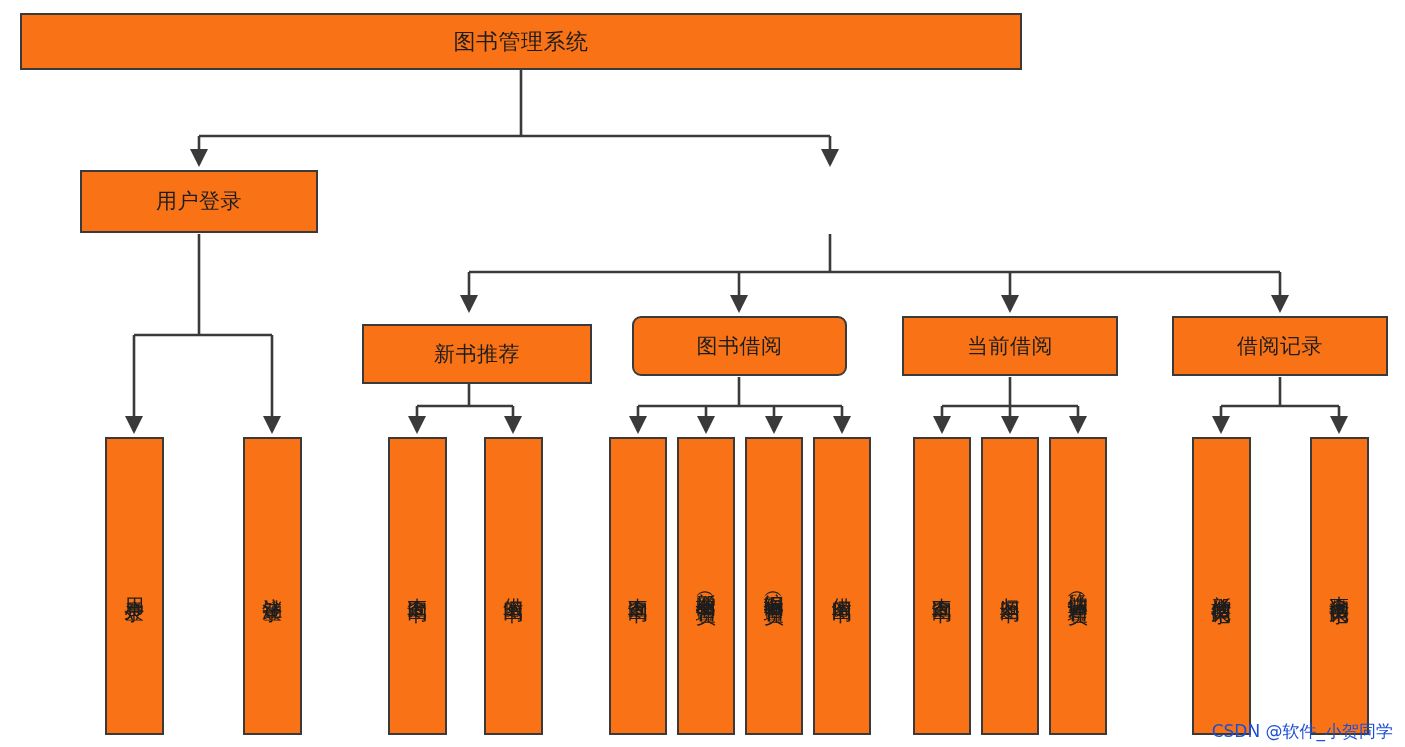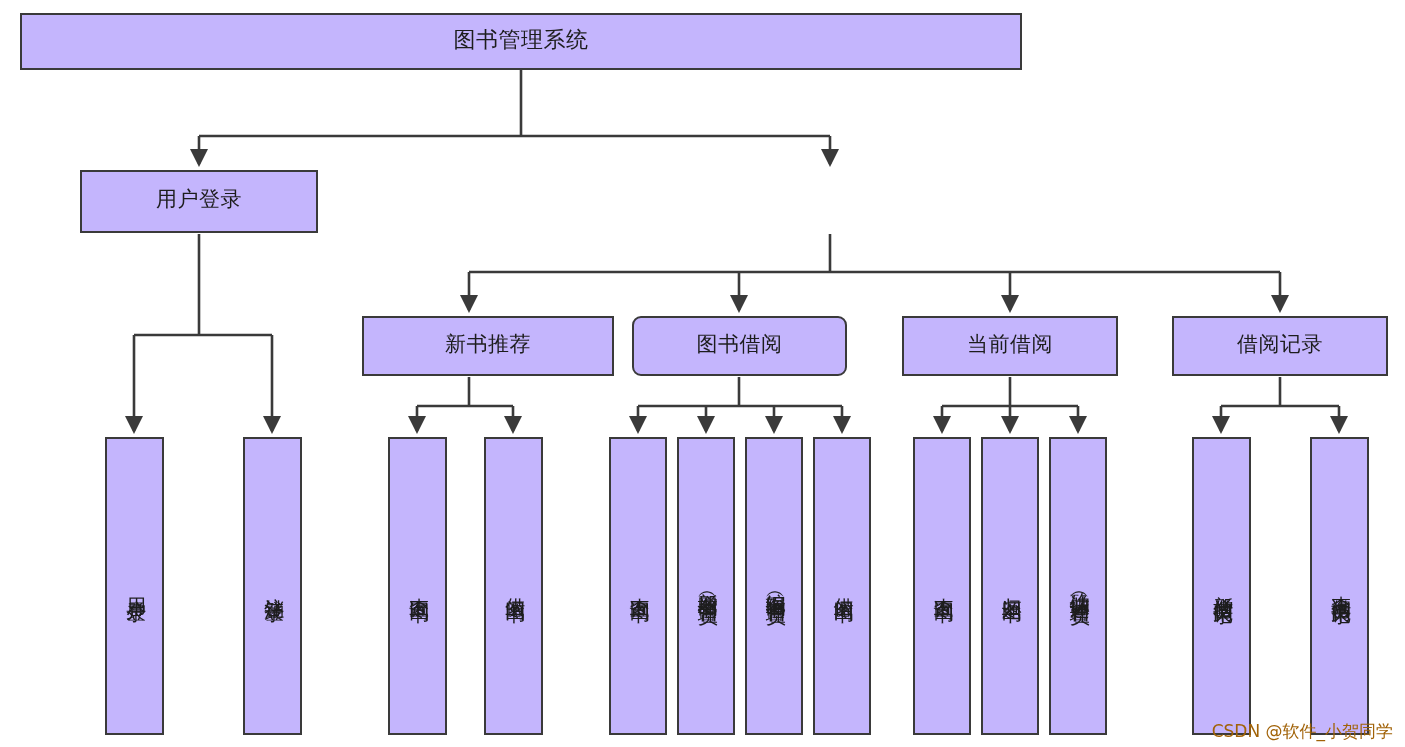--- a/index.html
+++ b/index.html
@@ -22,28 +22,27 @@
     position: absolute;
     left: 0;
     top: 0;
     width: 1405px;
     height: 747px;
     pointer-events: none;
   }
   .node {
     position: absolute;
     box-sizing: border-box;
-    background: #c4b5fd;
+    background: #f97316;
     border: 2px solid #3a3a3a;
     display: flex;
     align-items: center;
     justify-content: center;
     color: #1d1d1d;
     z-index: 2;
-    font-family: Liberation Mono, monospace;
   }
   .node .label {
     display: block;
     text-align: center;
     line-height: 1.18;
     letter-spacing: 0.5px;
   }
   
   .node.h .label {
     font-size: 21px;
@@ -67,21 +66,21 @@
     white-space: normal;
   }
   .node.v.tall .label {
     max-height: 286px;
   }
   #watermark {
     position: absolute;
     right: 12px;
     bottom: 4px;
     font-size: 17px;
-    color: #a16207;
+    color: #1d4ed8;
     z-index: 5;
     white-space: nowrap;
     font-family: "DejaVu Sans", "Liberation Sans", sans-serif;
   }
 </style>
 </head>
 <body>
 
 <div id="diagram-root">
 
@@ -136,21 +135,21 @@
   </svg>
 
   <div class="node h root" style="left:20px; top:13px; width:1002px; height:57px;">
     <span class="label">图书管理系统</span>
   </div>
 
   <div class="node h" style="left:80px; top:170px; width:238px; height:63px;">
     <span class="label">用户登录</span>
   </div>
 
-  <div class="node h" style="left:362px; top:316px; width:252px; height:60px;">
+  <div class="node h" style="left:362px; top:324px; width:230px; height:60px;">
     <span class="label">新书推荐</span>
   </div>
   <div class="node h" style="left:632px; top:316px; width:215px; height:60px;border-radius:9px;">
     <span class="label">图书借阅</span>
   </div>
   <div class="node h" style="left:902px; top:316px; width:216px; height:60px;">
     <span class="label">当前借阅</span>
   </div>
   <div class="node h" style="left:1172px; top:316px; width:216px; height:60px;">
     <span class="label">借阅记录</span>

